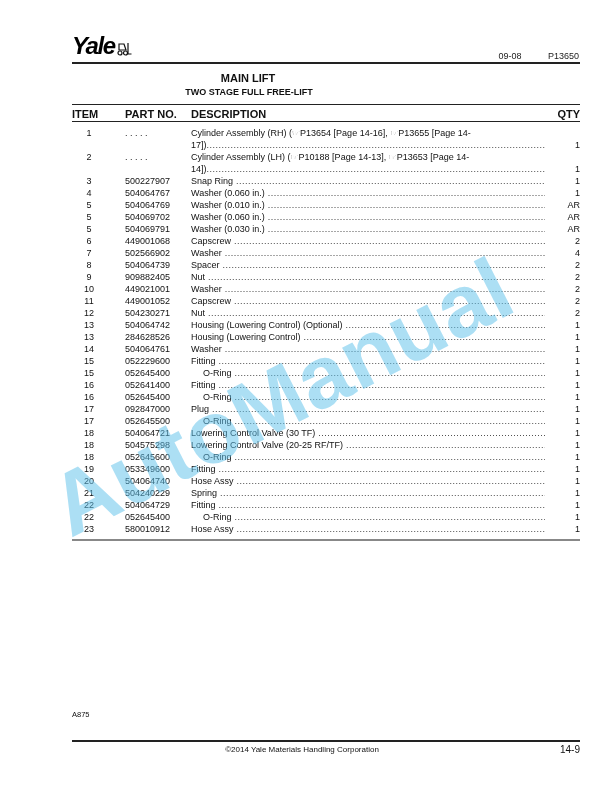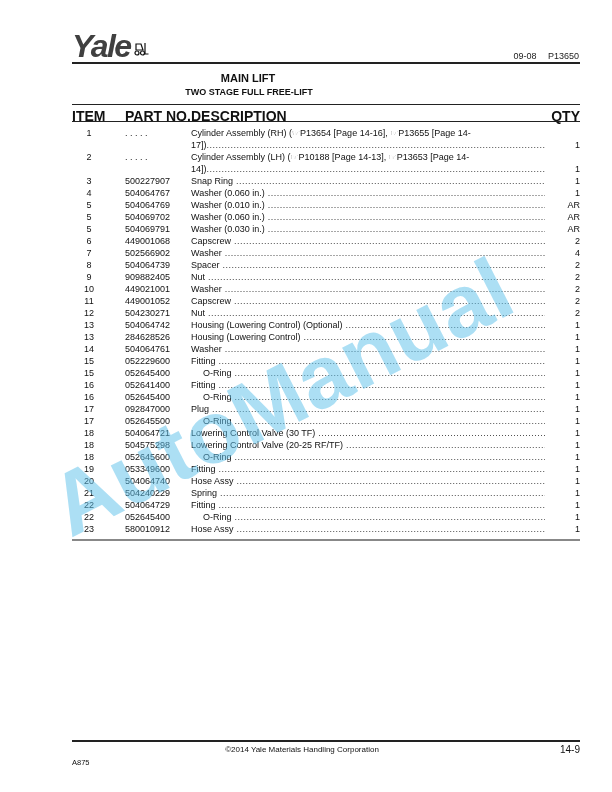--- a/index.html
+++ b/index.html
@@ -1,45 +1,45 @@
 <!DOCTYPE html>
 <html><head>
 <meta charset="utf-8">
 <style>
   html, body { margin:0; padding:0; background:#ffffff; }
   body { width:612px; height:792px; position:relative; overflow:hidden;
          font-family:"Liberation Sans", sans-serif; color:#111; }
   .logo { position:absolute; left:72px; top:33px; height:24px; display:flex; align-items:flex-end; }
   .logo-text { font-family:"Liberation Sans", sans-serif; font-weight:bold; font-style:italic;
-               font-size:32px; letter-spacing:-1.5px; line-height:22px; color:#404040;margin-top:12px; }
+               font-size:24px; letter-spacing:-1.5px; line-height:22px; color:#000000;margin-top:12px; }
   .logo-truck { margin-left:2px; margin-bottom:1px; }
   .top-rule { position:absolute; left:72px; top:62px; width:508px; height:2px; background:#222; }
   .header-ref { position:absolute; right:33px; top:51px; font-size:9px; color:#222; }
-  .header-ref span { margin-left:9px; }
+  .header-ref span { margin-left:24px; }
   .title { position:absolute; left:0; width:496px; text-align:center; top:72px;
            font-size:11px; font-weight:bold; }
   .subtitle { position:absolute; left:0; width:498px; text-align:center; top:87px;
               font-size:9px; font-weight:bold; }
   .table-top { position:absolute; left:72px; top:104px; width:508px; height:1px; background:#222; }
-  .th { position:absolute; top:108px; font-size:14px; font-weight:bold; }
+  .th { position:absolute; top:108px; font-size:11px; font-weight:bold; }
   .table-head-rule { position:absolute; left:72px; top:121px; width:508px; height:1px; background:#222; }
   .rows { position:absolute; left:72px; top:127px; width:508px; }
   .row { position:relative; height:12px; font-size:9px; line-height:12px; }
   .row.tall { height:24px; }
   .c-item { position:absolute; left:0; width:34px; text-align:center; }
   .c-part { position:absolute; left:53px; }
   .c-desc { position:absolute; left:119px; width:354px; white-space:nowrap; overflow:hidden; }
   .c-desc.indent { padding-left:12px; width:342px; }
   .c-desc.wrap { white-space:normal; line-height:12px; }
   .c-qty { position:absolute; right:0; width:30px; text-align:right; }
   .row.tall .c-qty { top:12px; }
   .dots { color:#333; letter-spacing:0.5px; }
   .table-bottom { position:absolute; left:72px; top:539px; width:508px; height:2px; background:#888; }
   .foot-rule { position:absolute; left:72px; top:740px; width:508px; height:2px; background:#222; }
-  .foot-left { position:absolute; left:72px; top:758px; font-size:7.5px; }
+  .foot-left { position:absolute; left:72px; top:710px; font-size:7.5px; }
   .foot-center { position:absolute; left:0; width:604px; text-align:center; top:745px; font-size:8px; }
   .foot-right { position:absolute; right:32px; top:744px; font-size:10px; }
   .watermark { position:absolute; left:80px; top:230px; font-size:88px; font-weight:bold;
                color:#5bc0eb; opacity:0.5; transform:rotate(-27deg); transform-origin:left bottom;
                white-space:nowrap; pointer-events:none; font-family:"Liberation Sans", sans-serif;
                top:455px; }
 </style>
 </head>
 <body>
 

